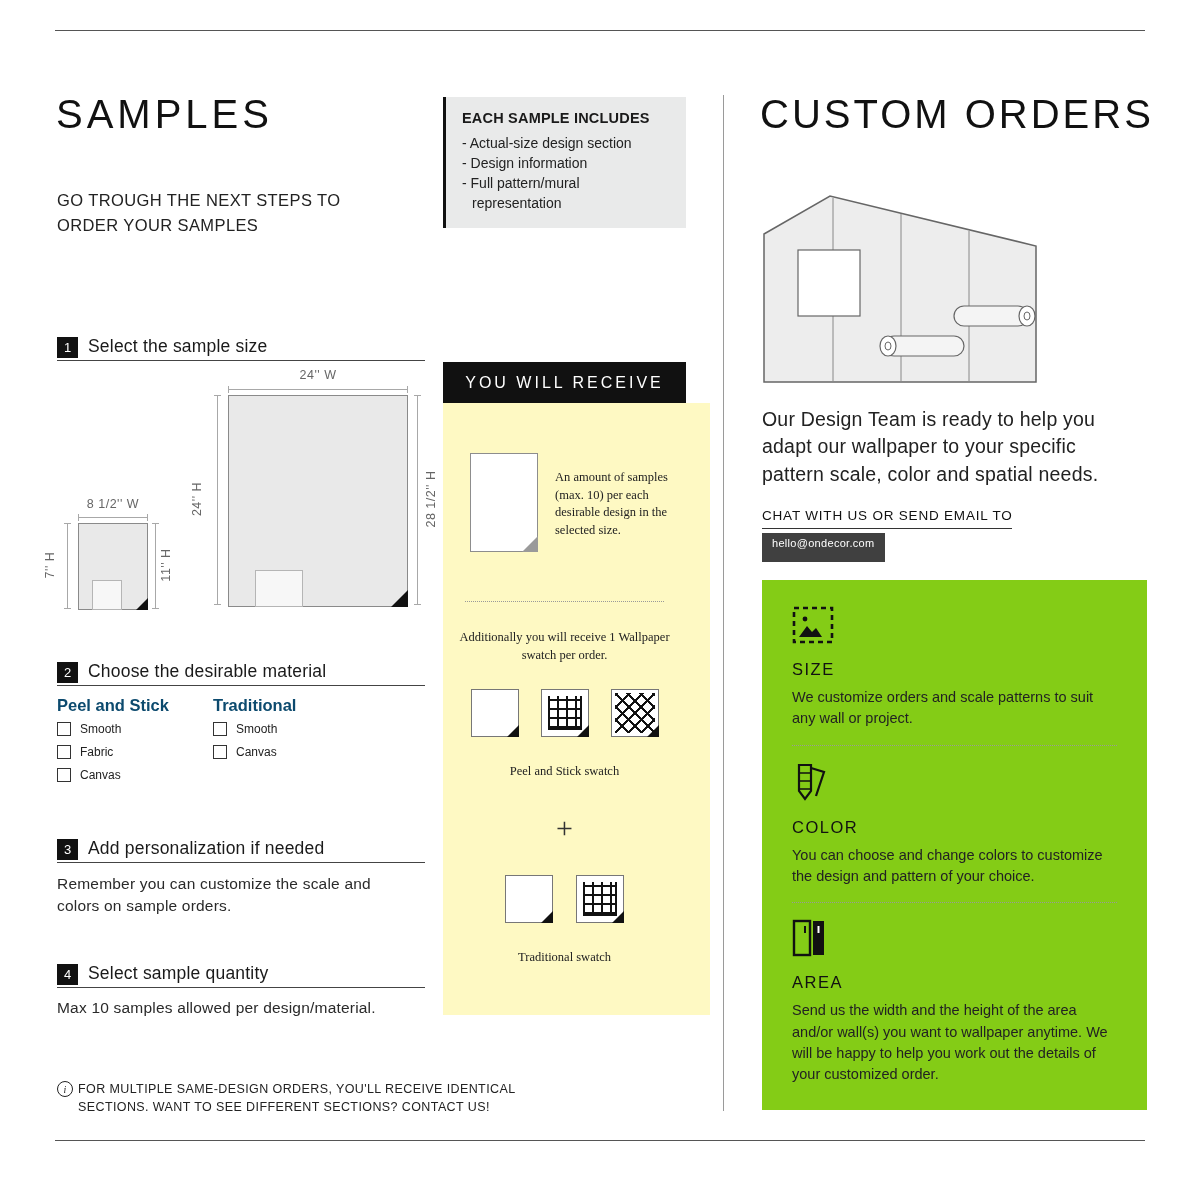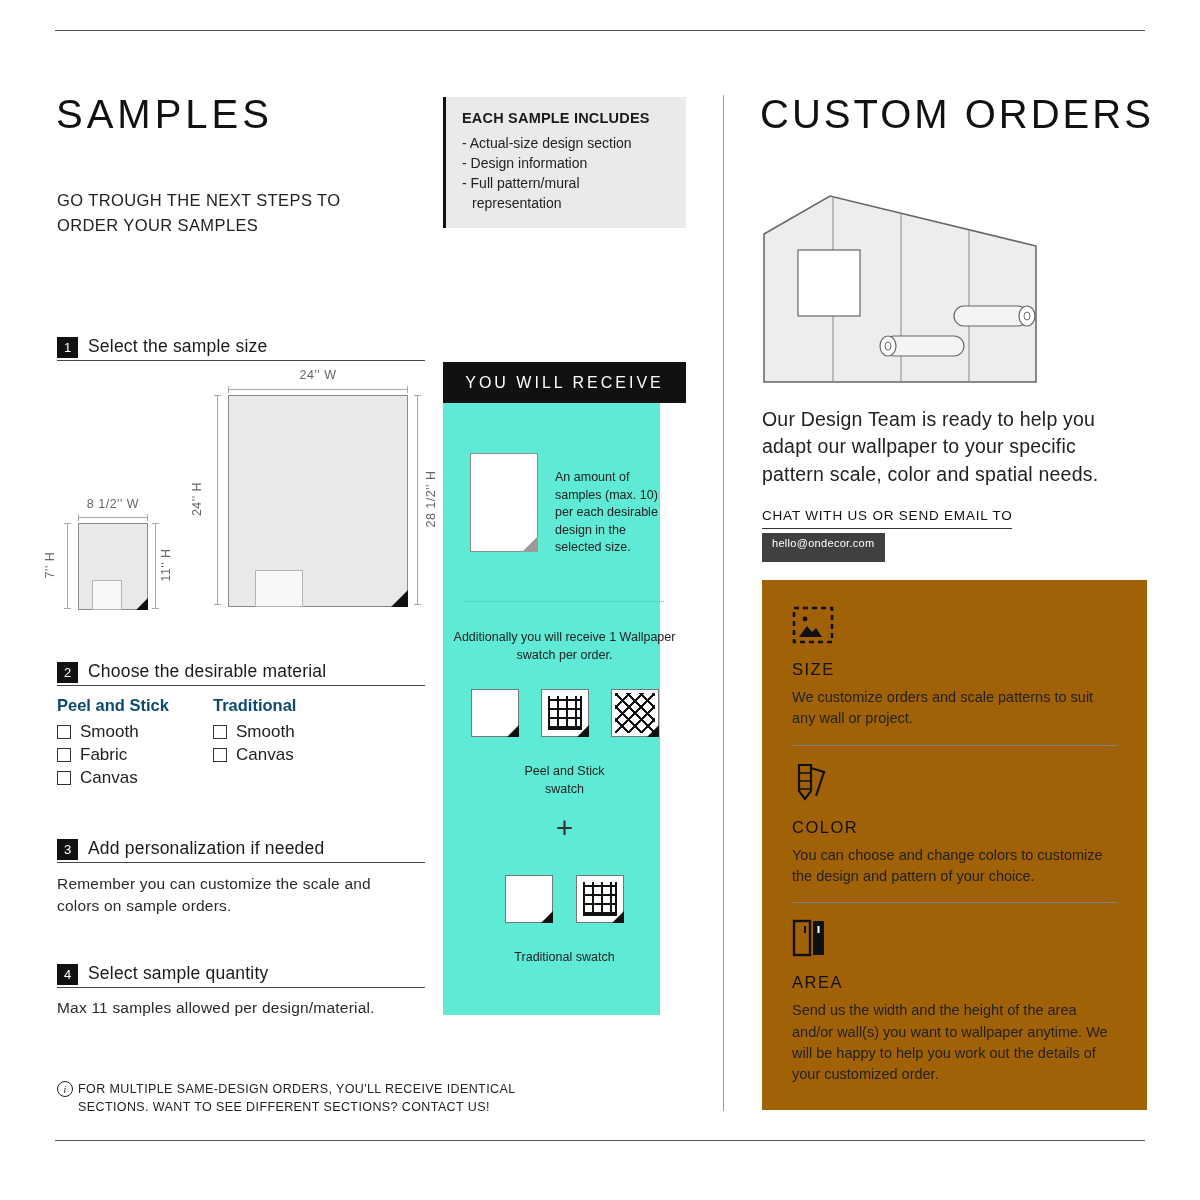--- a/index.html
+++ b/index.html
@@ -30,46 +30,46 @@
   .fold-gray-16{border-left:16px solid transparent;border-bottom:16px solid #9a9a9a;}
   
   .dim-h{position:absolute;height:7px;border-left:1px solid #a8a8a8;border-right:1px solid #a8a8a8;}
   .dim-h::after{content:"";position:absolute;left:0;right:0;top:3px;border-top:1px solid #a8a8a8;}
   .dim-v{position:absolute;width:7px;border-top:1px solid #a8a8a8;border-bottom:1px solid #a8a8a8;}
   .dim-v::after{content:"";position:absolute;top:0;bottom:0;left:3px;border-left:1px solid #a8a8a8;}
   .dimlabel{position:absolute;font-size:12.5px;color:#666;letter-spacing:.5px;text-align:center;}
   .dimlabel.v{transform:rotate(-90deg);width:80px;height:14px;line-height:14px;}
   
   .mat-title{position:absolute;font-size:16.5px;font-weight:bold;color:#0c4a6e;}
-  .mat-row{position:absolute;font-size:17px;color:#222;display:flex;align-items:center;}
+  .mat-row{position:absolute;font-size:12px;color:#222;display:flex;align-items:center;}
   .cb{display:inline-block;width:12px;height:12px;border:1.5px solid #333;margin-right:9px;background:#fff;}
   
   .recv-head{position:absolute;left:443px;top:362px;width:243px;height:41px;background:#111;color:#fff;
              font-size:16px;letter-spacing:3px;display:flex;align-items:center;justify-content:center;}
-  .recv-panel{position:absolute;left:443px;top:403px;width:217px;height:612px;background:#5eead4;}
+  .recv-panel{position:absolute;left:443px;top:403px;width:267px;height:612px;background:#fef9c3;font-family:Liberation Serif, serif;}
   .sheet{position:absolute;background:#fff;border:1px solid #8d8d8d;}
   .small-text{font-size:12.5px;line-height:1.4;color:#222;}
   .dotted{border-top:1px dotted #999;}
   .swatch{position:absolute;width:48px;height:48px;background:#fff;border:1px solid #777;box-sizing:border-box;}
   .grid-inner{position:absolute;inset:6px;background:
       repeating-linear-gradient(0deg,#111 0 2px,transparent 2px 9px),
       repeating-linear-gradient(90deg,#111 0 2px,transparent 2px 9px);
       border-right:2px solid #111;border-bottom:2px solid #111;box-sizing:border-box;}
   .cross-inner{position:absolute;inset:3px;background:
       repeating-linear-gradient(45deg,#111 0 2px,transparent 2px 9px),
       repeating-linear-gradient(-45deg,#111 0 2px,transparent 2px 9px);}
   .plus{position:absolute;left:0;width:243px;text-align:center;font-size:30px;font-weight:300;color:#333;}
   
   .cust-intro{position:absolute;left:762px;top:406px;width:372px;font-size:19.5px;line-height:1.4;
               letter-spacing:.2px;color:#222;}
   .chat-label{position:absolute;left:762px;top:508px;font-size:13.5px;letter-spacing:.8px;color:#111;
               border-bottom:1px solid #333;padding-bottom:5px;}
   .email-badge{position:absolute;left:762px;top:533px;background:#404040;color:#fff;font-size:11px;
                letter-spacing:.3px;padding:4px 10px 13px;}
-  .cust-panel{position:absolute;left:762px;top:580px;width:385px;height:530px;background:#a16207;
+  .cust-panel{position:absolute;left:762px;top:580px;width:385px;height:530px;background:#84cc16;
               box-sizing:border-box;padding:26px 30px 20px;}
   .cu-title{font-size:16.5px;letter-spacing:1.5px;color:#111;margin-top:12px;}
   .cu-text{font-size:14.5px;line-height:1.47;color:#222;margin-top:8px;}
   .cu-divider{border-top:1px dotted #999;margin:15px 0 16px;}
   
   .footnote-icon{position:absolute;left:57px;top:1081px;width:14px;height:14px;border:1px solid #222;
                  border-radius:50%;font-size:10px;display:flex;align-items:center;justify-content:center;
                  color:#222;font-family:"Liberation Serif",serif;font-style:italic;}
   .footnote{position:absolute;left:78px;top:1080px;width:452px;font-size:12.5px;letter-spacing:.4px;
             line-height:1.45;color:#222;}
@@ -207,21 +207,21 @@
   </div>
 
   <div class="step-badge" style="left:57px;top:839px;">3</div>
   <div class="step-label" style="left:88px;top:838px;">Add personalization if needed</div>
   <div class="step-rule" style="top:862px;"></div>
   <div class="para" style="left:57px;top:873px;width:350px;">Remember you can customize the scale and colors on sample orders.</div>
 
   <div class="step-badge" style="left:57px;top:964px;">4</div>
   <div class="step-label" style="left:88px;top:963px;">Select sample quantity</div>
   <div class="step-rule" style="top:987px;"></div>
-  <div class="para" style="left:57px;top:997px;width:380px;">Max 11 samples allowed per design/material.</div>
+  <div class="para" style="left:57px;top:997px;width:380px;">Max 10 samples allowed per design/material.</div>
 
   <div class="recv-head">YOU WILL RECEIVE</div>
   <div class="recv-panel">
     <div class="sheet" style="left:27px;top:50px;width:66px;height:97px;">
       <div class="fold fold-gray-16"></div>
     </div>
     <div class="abs small-text" style="left:112px;top:66px;width:120px;">An amount of samples (max. 10) per each desirable design in the selected size.</div>
 
     <div class="abs dotted" style="left:22px;top:198px;width:199px;"></div>
     <div class="abs small-text" style="left:10px;top:226px;width:223px;text-align:center;">Additionally you will receive 1 Wallpaper swatch per order.</div>

